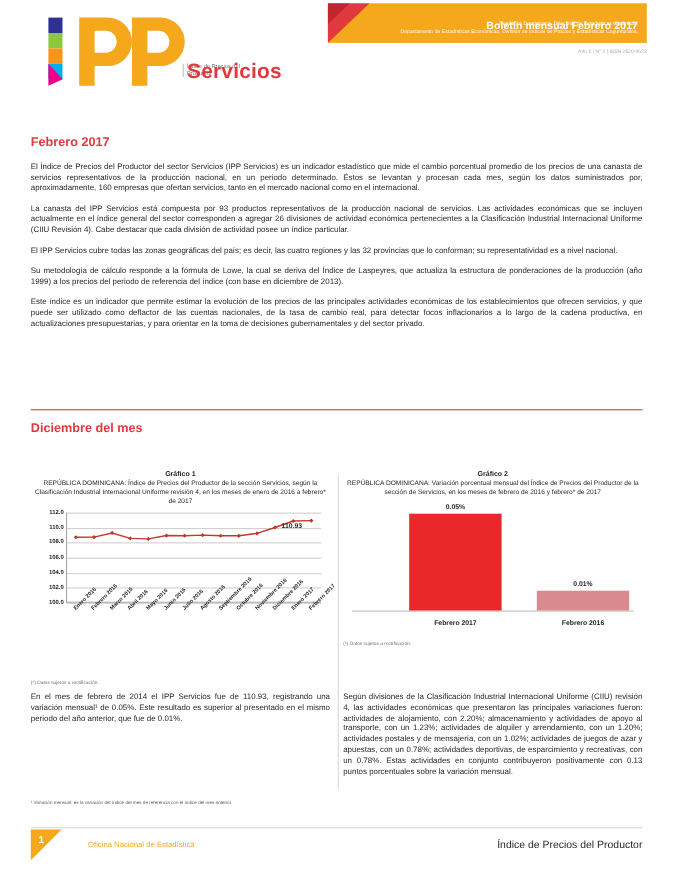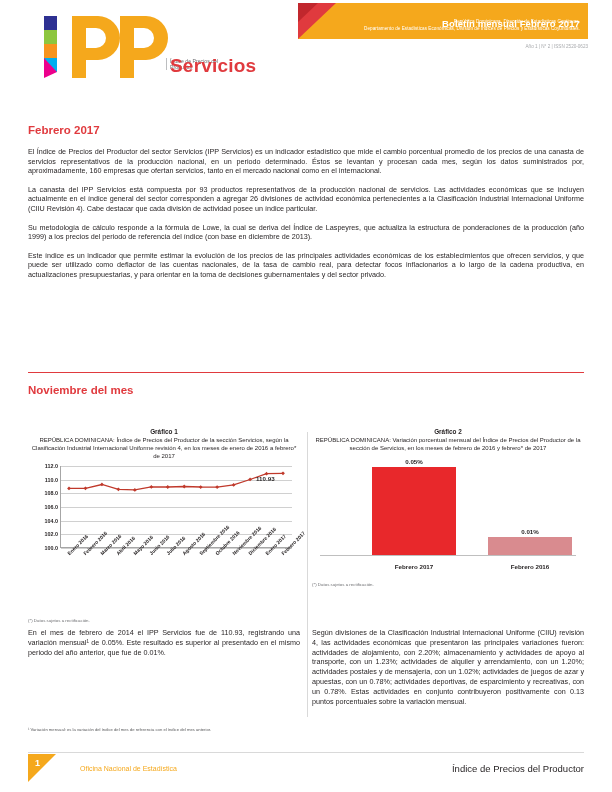--- a/index.html
+++ b/index.html
@@ -201,26 +201,27 @@
       <div class="banner-l1">República Dominicana, Dirección de Estadísticas Continuas.</div>
       <div class="banner-l2">Departamento de Estadísticas Económicas, División de Índices de Precios y Estadísticas Coyunturales.</div>
     </div>
     <div class="banner-issn">Año 1 | N° 2 |  ISSN 2520-0623</div>
   </div>
 
   <div class="intro">
     <span class="section-title">Febrero 2017</span>
     <p>El Índice de Precios del Productor del sector Servicios (IPP Servicios) es un indicador estadístico que mide el cambio porcentual promedio de los precios de una canasta de servicios representativos de la producción nacional, en un periodo determinado. Éstos se levantan y procesan cada mes, según los datos suministrados por, aproximadamente, 160 empresas que ofertan servicios, tanto en el mercado nacional como en el internacional.</p>
     <p>La canasta del IPP Servicios está compuesta por 93 productos representativos de la producción nacional de servicios. Las actividades económicas que se incluyen actualmente en el índice general del sector corresponden a agregar 26 divisiones de actividad económica pertenecientes a la Clasificación Industrial Internacional Uniforme (CIIU Revisión 4). Cabe destacar que cada división de actividad posee un índice particular.</p>
+    <p>El IPP Servicios cubre todas las zonas geográficas del país; es decir, las cuatro regiones y las 32 provincias que lo conforman; su representatividad es a nivel nacional.</p>
     <p>Su metodología de cálculo responde a la fórmula de Lowe, la cual se deriva del Índice de Laspeyres, que actualiza la estructura de ponderaciones de la producción (año 1999) a los precios del periodo de referencia del índice (con base en diciembre de 2013).</p>
     <p>Este índice es un indicador que permite estimar la evolución de los precios de las principales actividades económicas de los establecimientos que ofrecen servicios, y que puede ser utilizado como deflactor de las cuentas nacionales, de la tasa de cambio real, para detectar focos inflacionarios a lo largo de la cadena productiva, en actualizaciones presupuestarias, y para orientar en la toma de decisiones gubernamentales y del sector privado.</p>
   </div>
 
   <div class="hr-red"></div>
-  <div class="results-title section-title">Noviembre del mes</div>
+  <div class="results-title section-title">Diciembre del mes</div>
 
   <div class="col-divider"></div>
 
   <div class="charts">
 
     <div class="col-left">
       <div class="chart-num">Gráfico 1</div>
       <div class="chart-cap">REPÚBLICA DOMINICANA: Índice de Precios del Productor de la sección Servicios, según la Clasificación Industrial Internacional Uniforme revisión 4, en los meses de enero de 2016 a febrero* de 2017</div>
 
       <div class="c1-wrap">

